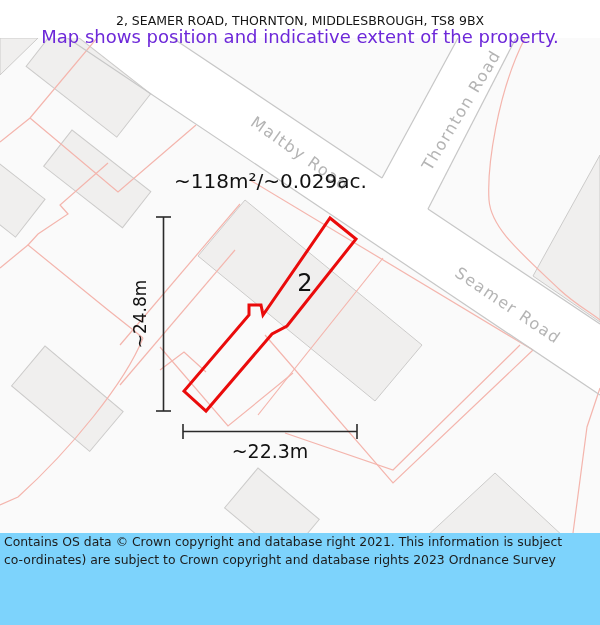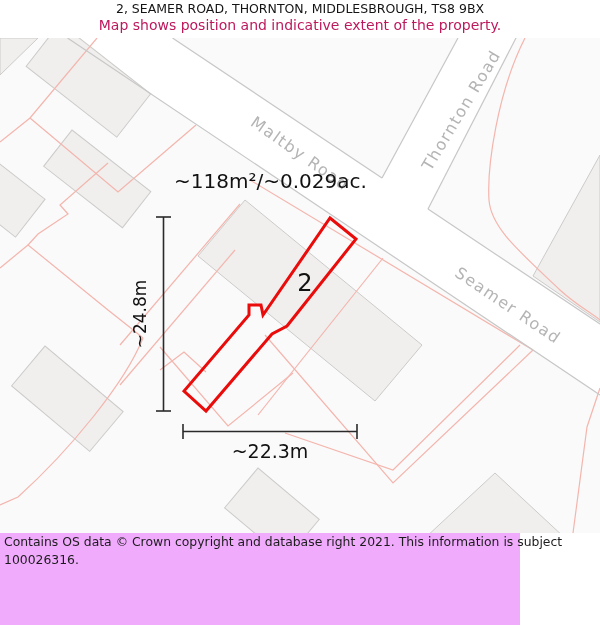--- a/index.html
+++ b/index.html
@@ -8,32 +8,32 @@
     font-family:"DejaVu Sans","Liberation Sans",sans-serif;
     background:#ffffff;position:relative;overflow:hidden;
   }
   .page{position:absolute;inset:0;}
   header{
     position:absolute;top:0;left:0;width:600px;height:38px;
     text-align:center;background:#ffffff;z-index:3;
   }
   .title-line{
     font-size:12.5px;line-height:16px;color:#141414;
-    white-space:nowrap;padding-top:1px;
+    white-space:nowrap;padding-top:13px;
   }
   .subtitle-line{
-    font-size:14px;line-height:16px;color:#be185d;white-space:nowrap;
+    font-size:18px;line-height:16px;color:#6d28d9;white-space:nowrap;
   }
   .map-wrap{
     position:absolute;top:38px;left:0;width:600px;height:495px;
     background:#ffffff;overflow:hidden;
   }
   footer{
-    position:absolute;top:533px;left:0;width:520px;height:92px;
-    background:#f0abfc;z-index:3;
+    position:absolute;top:533px;left:0;width:600px;height:92px;
+    background:#7dd3fc;z-index:3;
   }
   .footer-line{
     position:relative;margin-left:4px;
     font-size:12.4px;line-height:18px;color:#1c1c1c;white-space:nowrap;
   }
   svg text{font-family:"DejaVu Sans","Liberation Sans",sans-serif;}
   .road-label{fill:#b4b4b4;font-size:16px;letter-spacing:1.5px;}
   .dim-label{fill:#111111;font-size:17px;}
   .dim-label-h{fill:#111111;font-size:19px;}
   .area-label{fill:#111111;font-size:20px;}
@@ -117,16 +117,16 @@
         <path d="M 357,386 L 357,401"></path>
       </g>
       <text class="dim-label" text-anchor="middle" transform="translate(146,276) rotate(-90)">~24.8m</text>
       <text class="dim-label-h" x="270" y="420" text-anchor="middle">~22.3m</text>
 
     </svg>
   </div>
 
   <footer>
     <div class="footer-line">Contains OS data © Crown copyright and database right 2021. This information is subject</div>
-    <div class="footer-line">100026316.</div>
+    <div class="footer-line">co-ordinates) are subject to Crown copyright and database rights 2023 Ordnance Survey</div>
   </footer>
 
 </div>
 
 </body></html>

